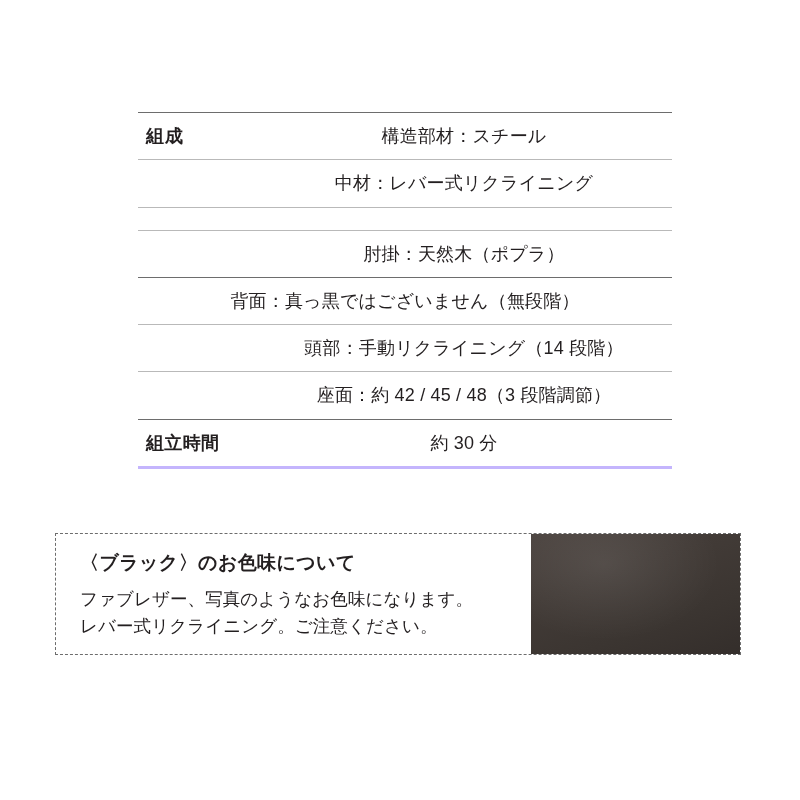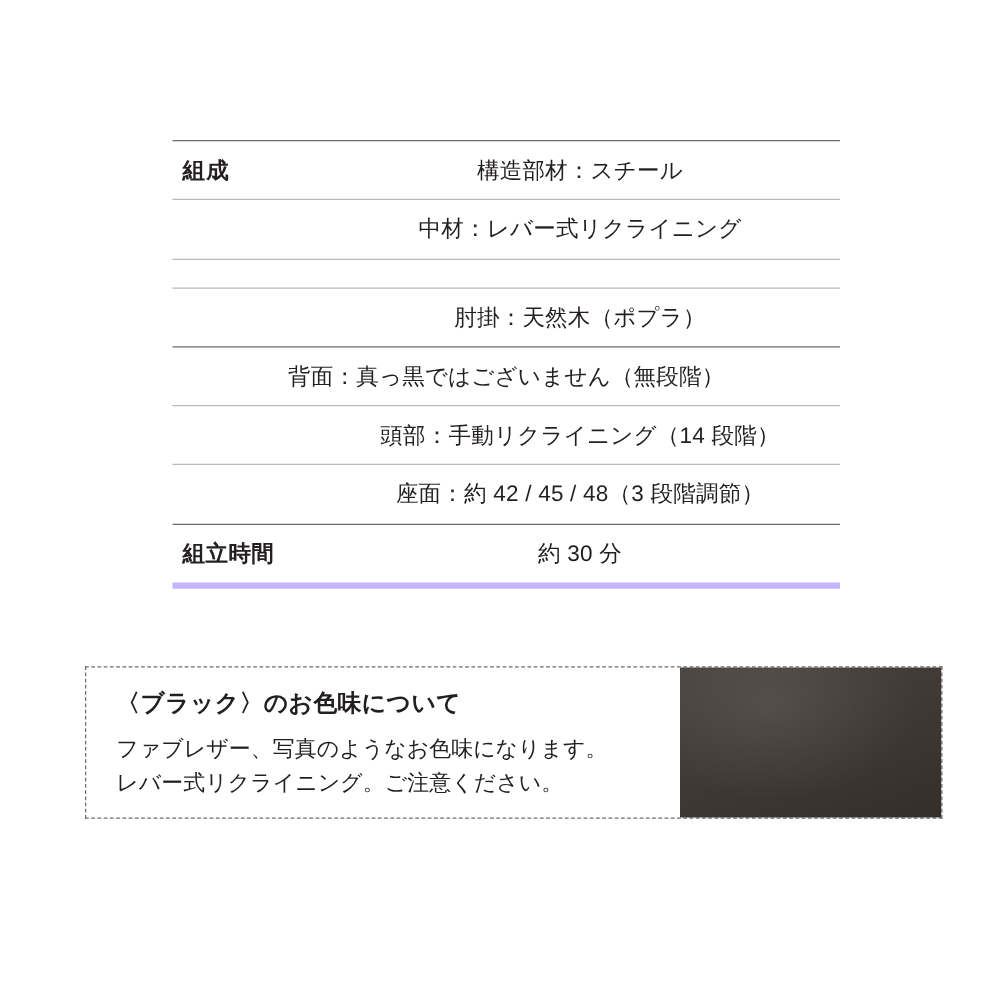--- a/index.html
+++ b/index.html
@@ -26,21 +26,21 @@
   }
   .spec-row {
     display: flex;
     align-items: stretch;
     border-top: 1px solid #b9b9b9;
   }
   .spec-row.group-start {
     border-top: 1px solid #6d6d6d;
   }
   .spec-row.last {
-    border-bottom: 5px solid #c4b5fd;
+    border-bottom: 3px solid #c4b5fd;
   }
   .spec-label {
     width: 118px;
     flex: 0 0 118px;
     font-size: 18px;
     font-weight: bold;
     letter-spacing: 0.06em;
     color: #231f20;
     display: flex;
     align-items: center;
@@ -68,21 +68,21 @@
   }
 
   
   .spec-table .spec-row:first-child {
     border-top: 1px solid #6d6d6d;
   }
 
   
   .note-box {
     position: absolute;
-    left: 68px;
+    left: 55px;
     top: 533px;
     width: 686px;
     height: 122px;
     border: 1px dashed #6d6d6d;
     box-sizing: border-box;
     display: flex;
   }
   .note-text {
     flex: 1 1 auto;
     padding: 16px 0 0 24px;

